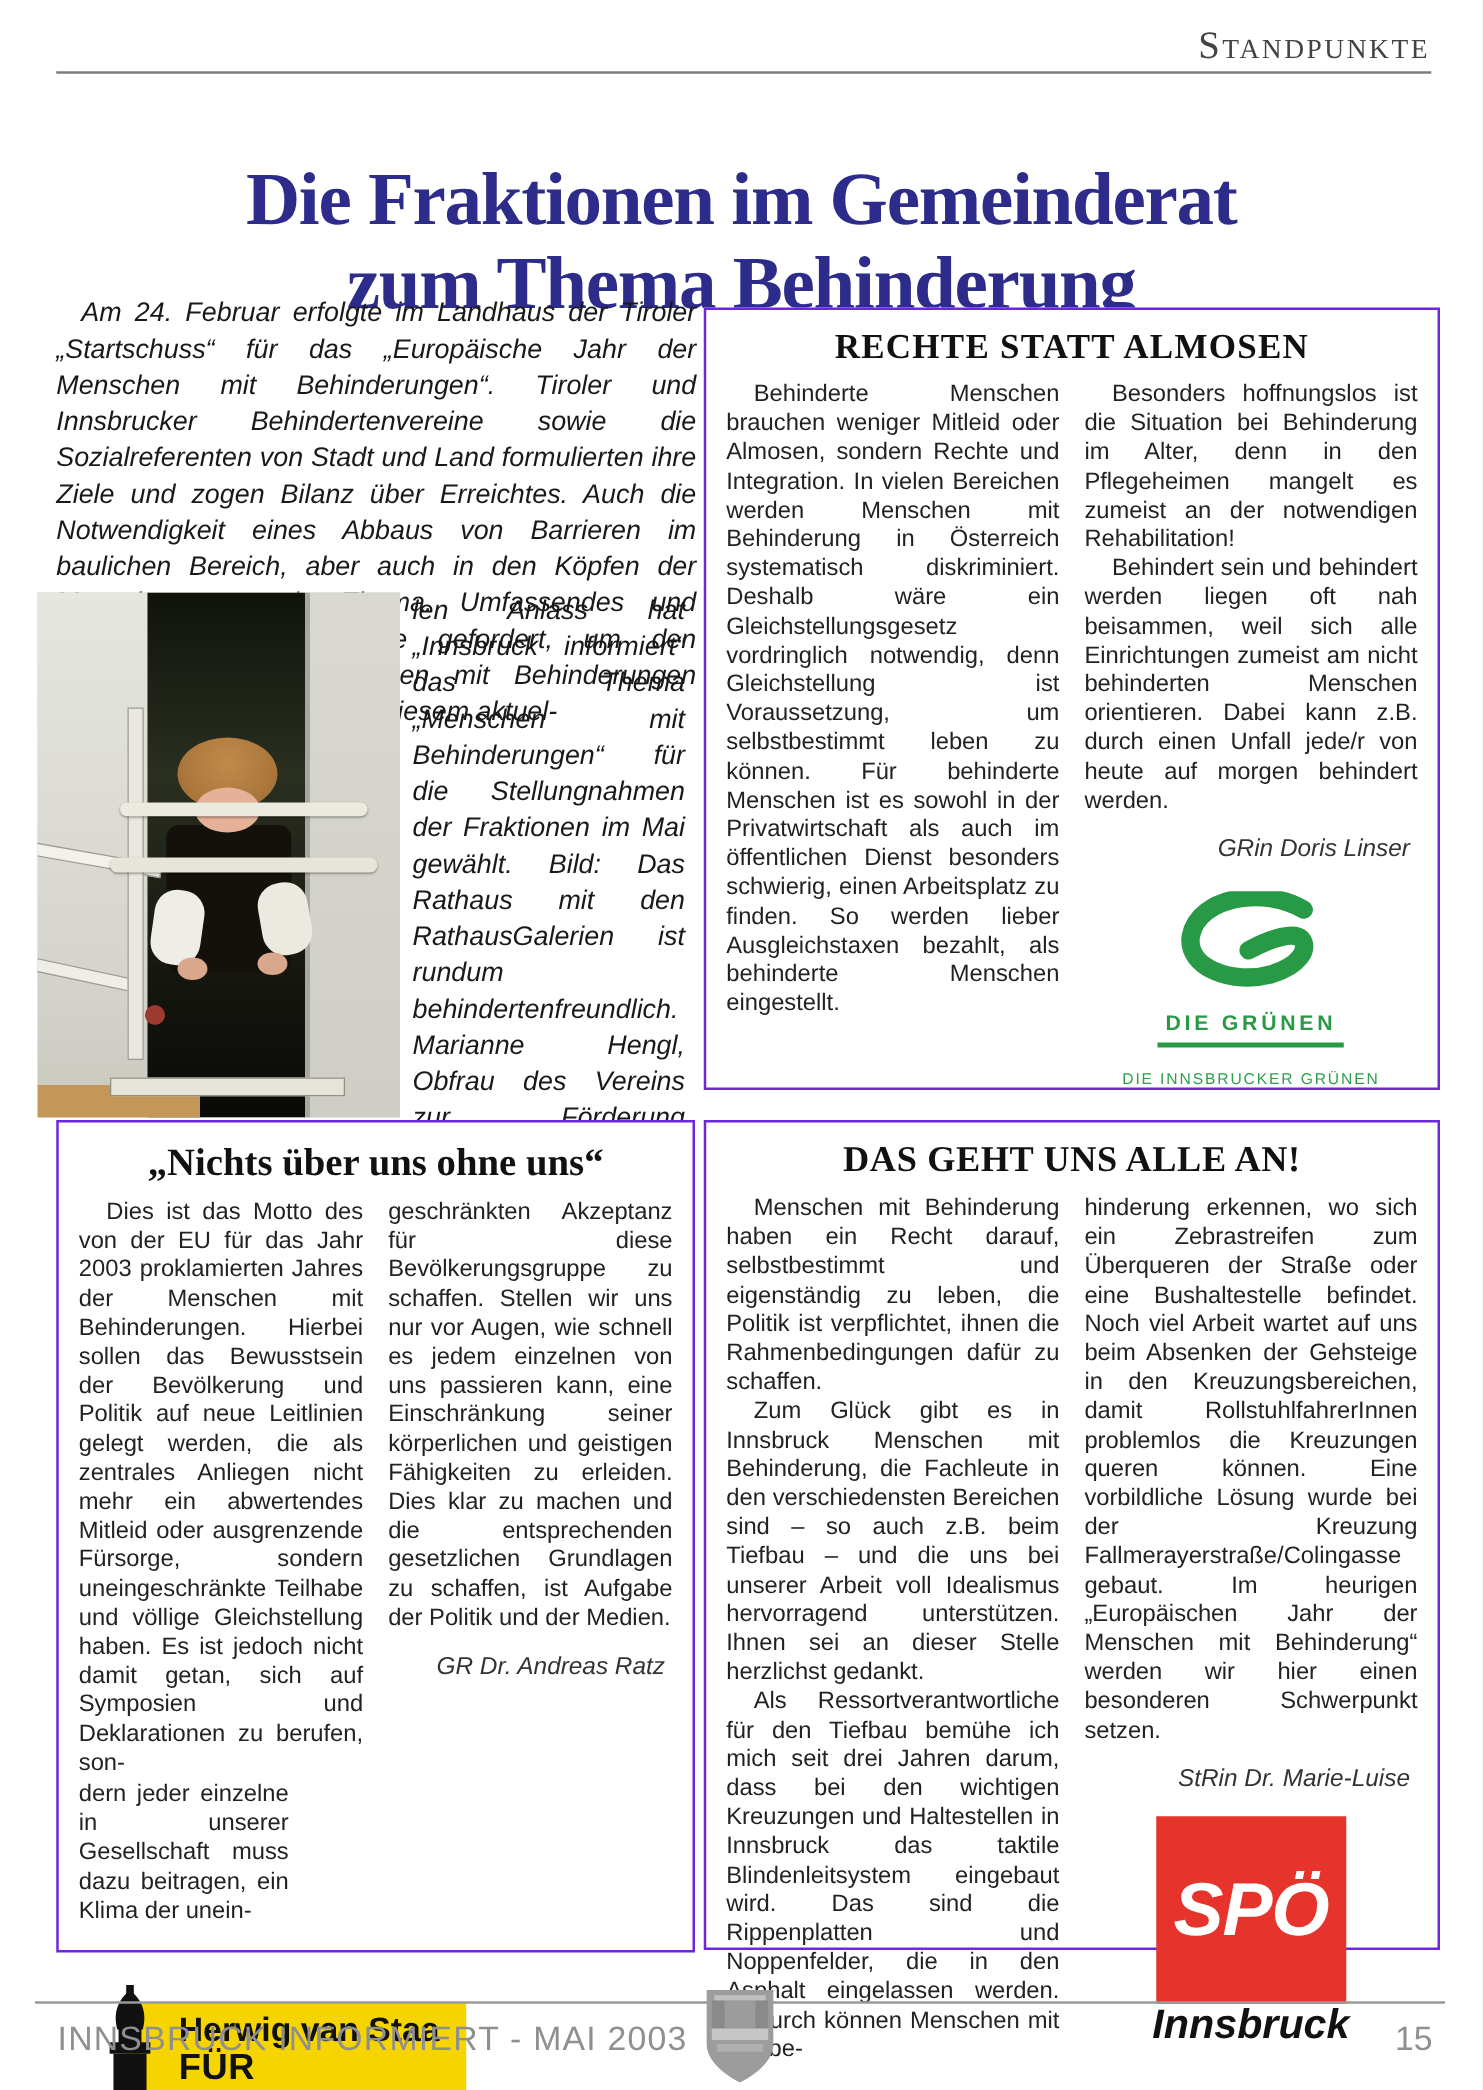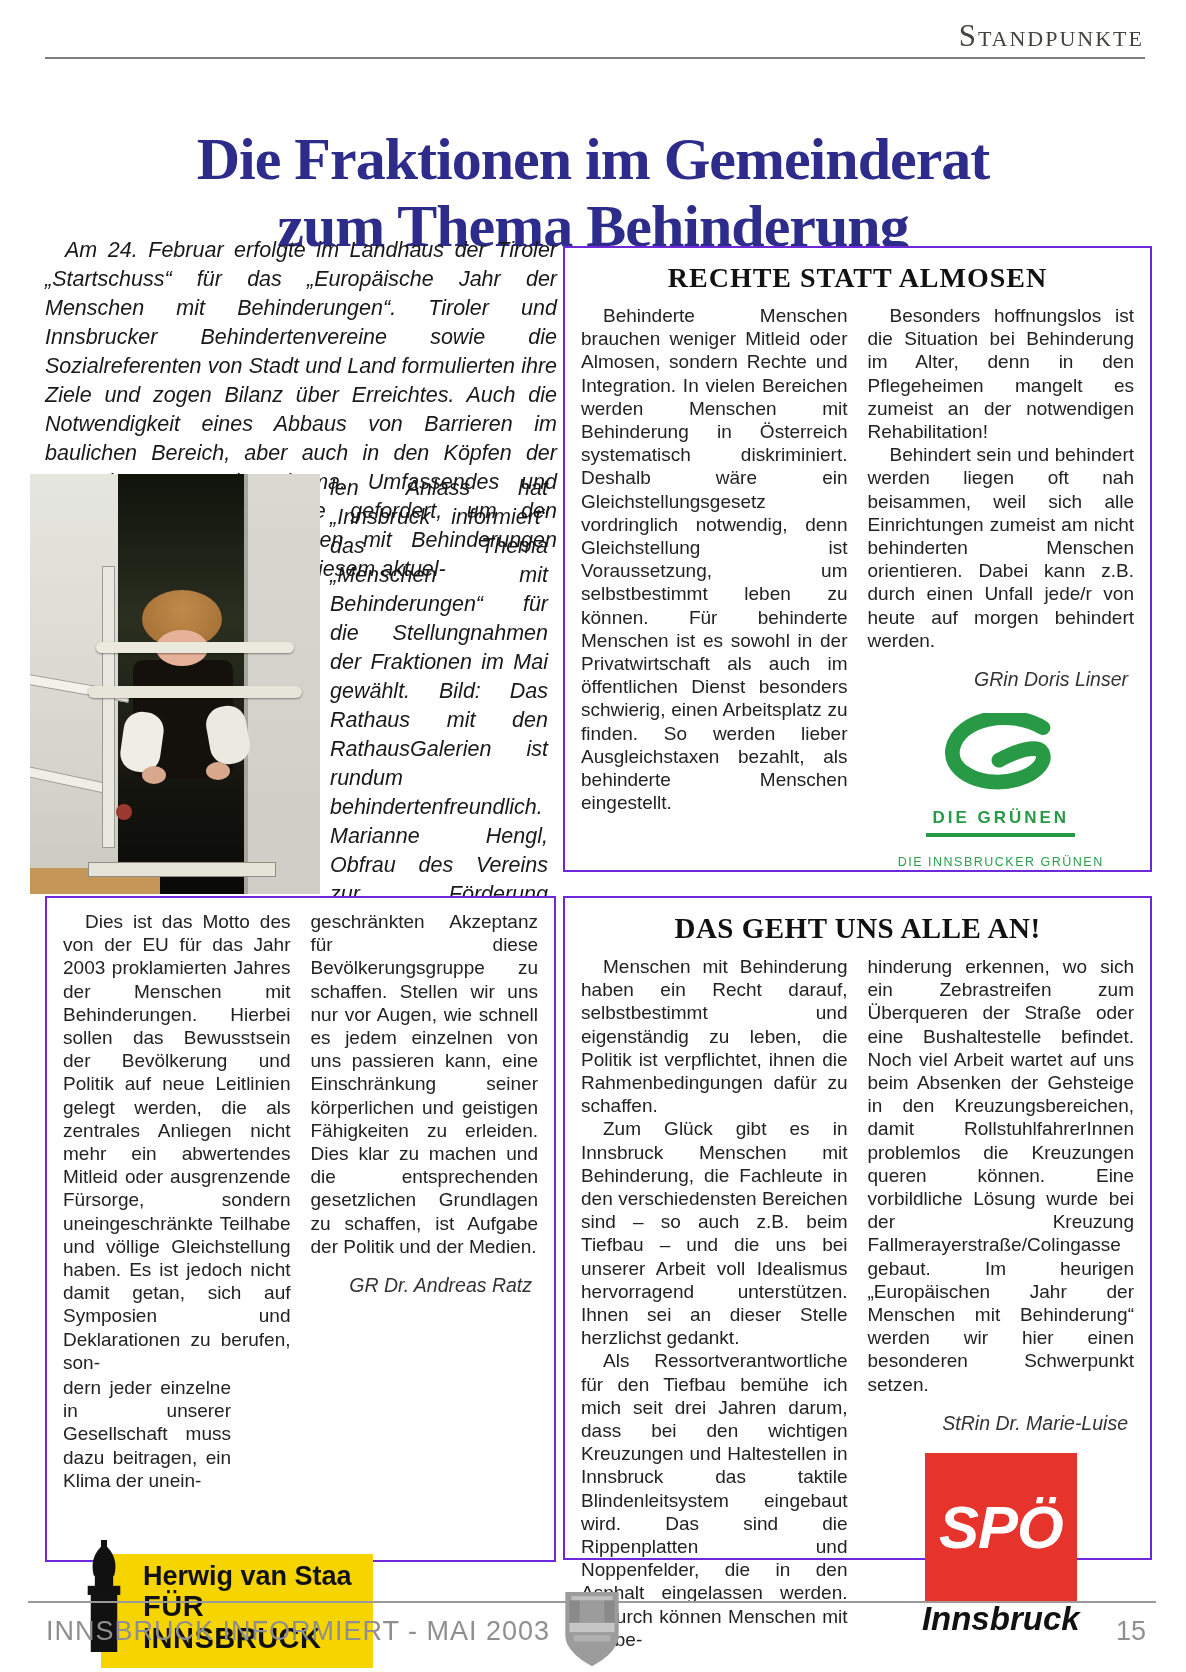--- a/index.html
+++ b/index.html
@@ -167,20 +167,21 @@
           <div>
             <span class="gruene-name">DIE GRÜNEN</span>
           </div>
           <div class="gruene-sub">DIE INNSBRUCKER GRÜNEN</div>
         </div>
       </div>
     </div>
   </div>
 
   <div class="abox box-ratz">
+    <div class="abox-title">„Nichts über uns ohne uns“</div>
     <div class="cols">
       <div class="col">
         <p>Dies ist das Motto des von der EU für das Jahr 2003 proklamierten Jahres der Menschen mit Behinderungen. Hierbei sollen das Bewusstsein der Bevölkerung und Politik auf neue Leitlinien gelegt werden, die als zentrales Anliegen nicht mehr ein abwertendes Mitleid oder ausgrenzende Fürsorge, sondern uneingeschränkte Teilhabe und völlige Gleichstellung haben. Es ist jedoch nicht damit getan, sich auf Symposien und Deklarationen zu berufen, son-</p>
       </div>
       <div class="col">
         <p class="noindent">geschränkten Akzeptanz für diese Bevölkerungsgruppe zu schaffen. Stellen wir uns nur vor Augen, wie schnell es jedem einzelnen von uns passieren kann, eine Einschränkung seiner körperlichen und geistigen Fähigkeiten zu erleiden. Dies klar zu machen und die entsprechenden gesetzlichen Grundlagen zu schaffen, ist Aufgabe der Politik und der Medien.</p>
         <div class="signature">GR Dr. Andreas Ratz</div>
       </div>
     </div>
     <div class="ratz-bottom">

